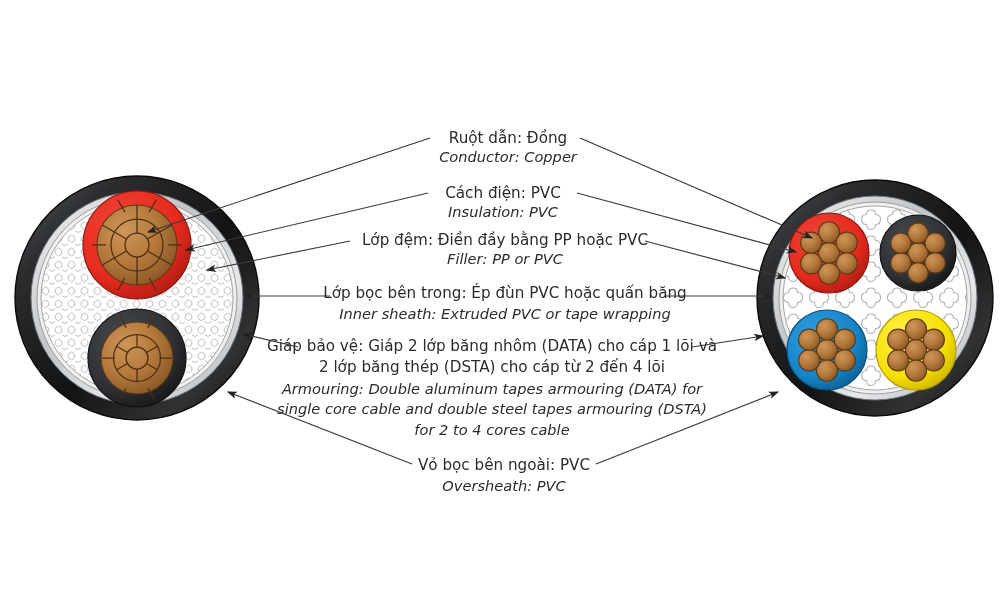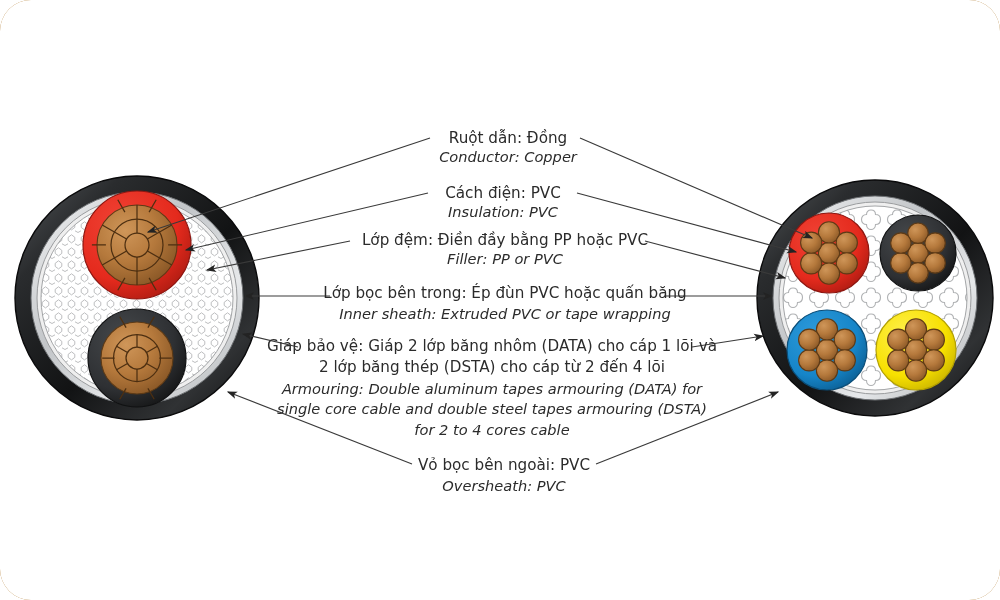--- a/index.html
+++ b/index.html
@@ -10,21 +10,20 @@
   }
   body {
     font-family: "DejaVu Sans", "Liberation Sans", sans-serif;
   }
   #stage {
     position: relative;
     width: 1000px;
     height: 600px;
     background: #a16207;
     overflow: hidden;
-    border-radius: 31px;
   }
   #diagram-svg {
     position: absolute;
     left: 0;
     top: 0;
     width: 1000px;
     height: 600px;
     display: block;
   }
   .lbl-vi {

